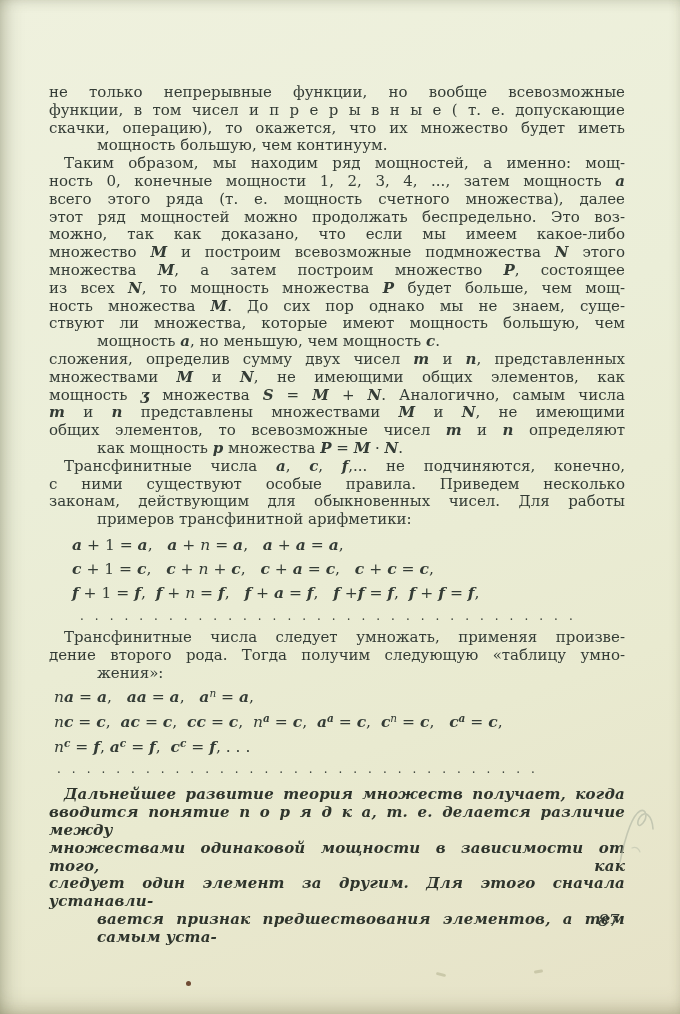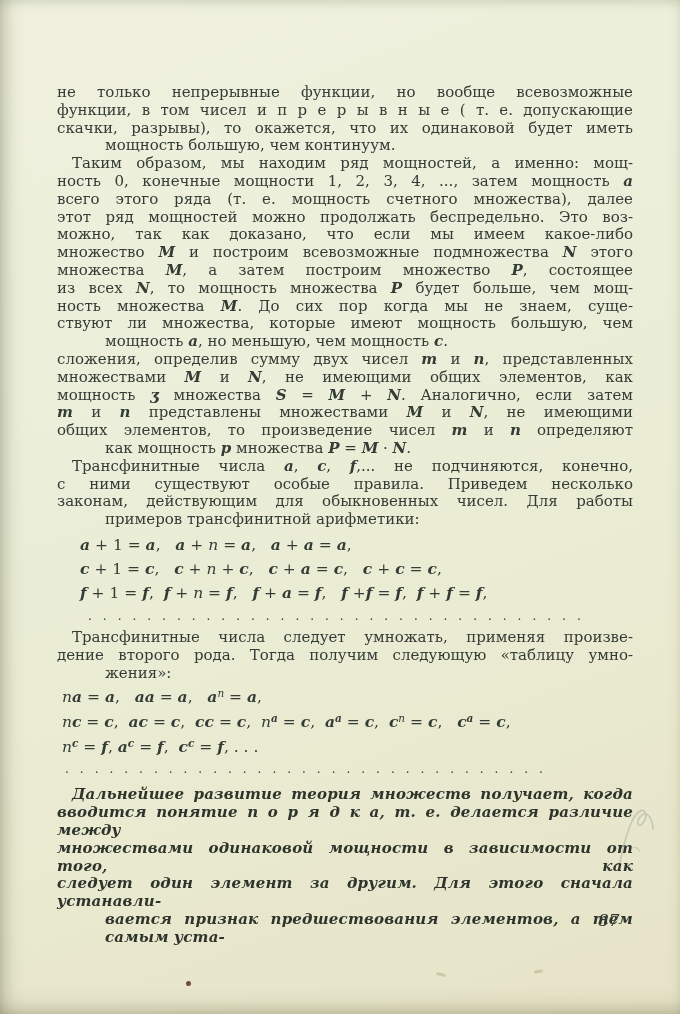--- a/index.html
+++ b/index.html
@@ -14,21 +14,21 @@
   }
   .vignette{
     position:absolute;inset:0;pointer-events:none;
     box-shadow:
       inset 14px 0 22px -14px rgba(70,75,45,.45),
       inset -6px 0 14px -10px rgba(70,75,45,.18),
       inset 0 10px 16px -12px rgba(70,75,45,.20),
       inset 0 -16px 22px -14px rgba(95,85,45,.35);
   }
   .text-block{
-    position:absolute;left:57px;top:84px;width:576px;
+    position:absolute;left:49px;top:84px;width:576px;
     font-size:15px;line-height:17.8px;color:#343c36;
   }
   .line{text-align:justify;text-align-last:justify;}
   .line.last{text-align-last:left;margin-left:48px;}
   .line.indent{text-indent:15px;}
   .fk{font-style:italic;font-weight:bold;}
   .it{font-style:italic;}
   .sup{font-size:10.5px;position:relative;top:-5px;}
   .formula{margin:4px 0 3px 23px;}
   .formula.f2{margin-left:5px;margin-top:3px;}
@@ -48,42 +48,42 @@
   .smudge.b{left:534px;top:970px;width:9px;transform:rotate(-10deg);}
 </style>
 </head>
 <body>
 
 <div class="page">
   <div class="text-block">
       <div class="para ">
         <div class="line"><span>не только непрерывные функции, но вообще всевозможные</span></div>
         <div class="line"><span>функции, в том чисел и п р е р ы в н ы е ( т. е. допускающие</span></div>
-        <div class="line"><span>скачки, разрывы), то окажется, что их одинаковой будет иметь</span></div>
+        <div class="line"><span>скачки, операцию), то окажется, что их множество будет иметь</span></div>
         <div class="line last"><span>мощность большую, чем континуум.</span></div>
       </div>
       <div class="para ">
         <div class="line indent"><span>Таким образом, мы находим ряд мощностей, а именно: мощ-</span></div>
         <div class="line"><span>ность 0, конечные мощности 1, 2, 3, 4, ..., затем мощность </span><span class="fk">a</span></div>
         <div class="line"><span>всего этого ряда (т. е. мощность счетного множества), далее</span></div>
         <div class="line"><span>этот ряд мощностей можно продолжать беспредельно. Это воз-</span></div>
         <div class="line"><span>можно, так как доказано, что если мы имеем какое-либо</span></div>
         <div class="line"><span>множество </span><span class="fk">M</span><span> и построим всевозможные подмножества </span><span class="fk">N</span><span> этого</span></div>
         <div class="line"><span>множества </span><span class="fk">M</span><span>, а затем построим множество </span><span class="fk">P</span><span>, состоящее</span></div>
         <div class="line"><span>из всех </span><span class="fk">N</span><span>, то мощность множества </span><span class="fk">P</span><span> будет больше, чем мощ-</span></div>
-        <div class="line"><span>ность множества </span><span class="fk">M</span><span>. До сих пор когда мы не знаем, суще-</span></div>
+        <div class="line"><span>ность множества </span><span class="fk">M</span><span>. До сих пор однако мы не знаем, суще-</span></div>
         <div class="line"><span>ствуют ли множества, которые имеют мощность большую, чем</span></div>
         <div class="line last"><span>мощность </span><span class="fk">a</span><span>, но меньшую, чем мощность </span><span class="fk">c</span><span>.</span></div>
       </div>
       <div class="para ">
         <div class="line"><span>сложения, определив сумму двух чисел </span><span class="fk">m</span><span> и </span><span class="fk">n</span><span>, представленных</span></div>
         <div class="line"><span>множествами </span><span class="fk">M</span><span> и </span><span class="fk">N</span><span>, не имеющими общих элементов, как</span></div>
-        <div class="line"><span>мощность </span><span class="fk">ʒ</span><span> множества </span><span class="fk">S</span><span> = </span><span class="fk">M</span><span> + </span><span class="fk">N</span><span>. Аналогично, если затем</span></div>
+        <div class="line"><span>мощность </span><span class="fk">ʒ</span><span> множества </span><span class="fk">S</span><span> = </span><span class="fk">M</span><span> + </span><span class="fk">N</span><span>. Аналогично, самым числа</span></div>
         <div class="line"><span class="fk">m</span><span> и </span><span class="fk">n</span><span> представлены множествами </span><span class="fk">M</span><span> и </span><span class="fk">N</span><span>, не имеющими</span></div>
-        <div class="line"><span>общих элементов, то произведение чисел </span><span class="fk">m</span><span> и </span><span class="fk">n</span><span> определяют</span></div>
+        <div class="line"><span>общих элементов, то всевозможные чисел </span><span class="fk">m</span><span> и </span><span class="fk">n</span><span> определяют</span></div>
         <div class="line last"><span>как мощность </span><span class="fk">p</span><span> множества </span><span class="fk">P</span><span> = </span><span class="fk">M</span><span> · </span><span class="fk">N</span><span>.</span></div>
       </div>
       <div class="para ">
         <div class="line indent"><span>Трансфинитные числа </span><span class="fk">a</span><span>, </span><span class="fk">c</span><span>, </span><span class="fk">f</span><span>,... не подчиняются, конечно,</span></div>
         <div class="line"><span>с ними существуют особые правила. Приведем несколько</span></div>
         <div class="line"><span>законам, действующим для обыкновенных чисел. Для работы</span></div>
         <div class="line last"><span>примеров трансфинитной арифметики:</span></div>
       </div>
       <div class="formula ">
         <div class="fline"><span class="fk">a</span><span> + 1 = </span><span class="fk">a</span><span>,   </span><span class="fk">a</span><span> + </span><span class="it">n</span><span> = </span><span class="fk">a</span><span>,   </span><span class="fk">a</span><span> + </span><span class="fk">a</span><span> = </span><span class="fk">a</span><span>,</span></div>

